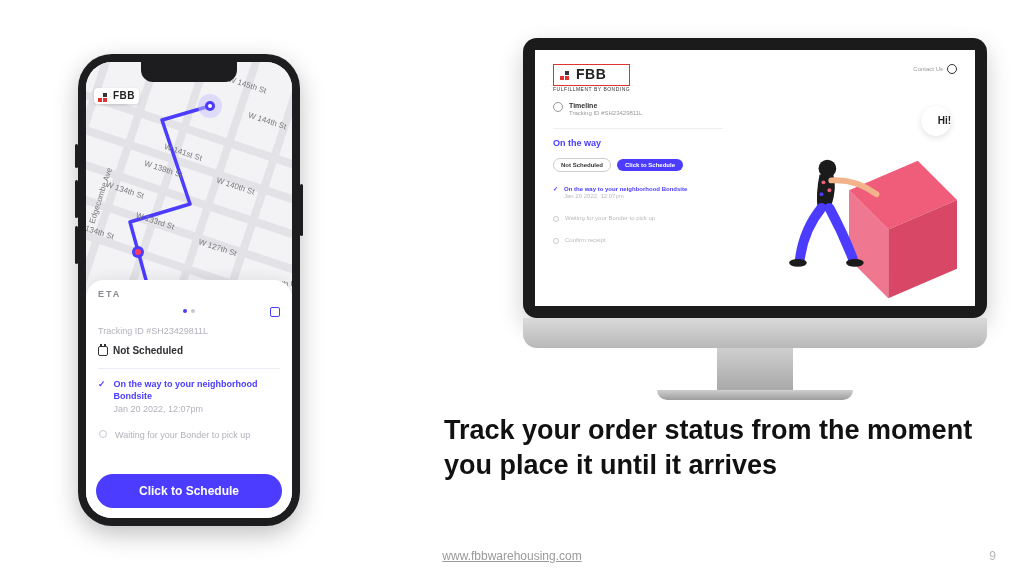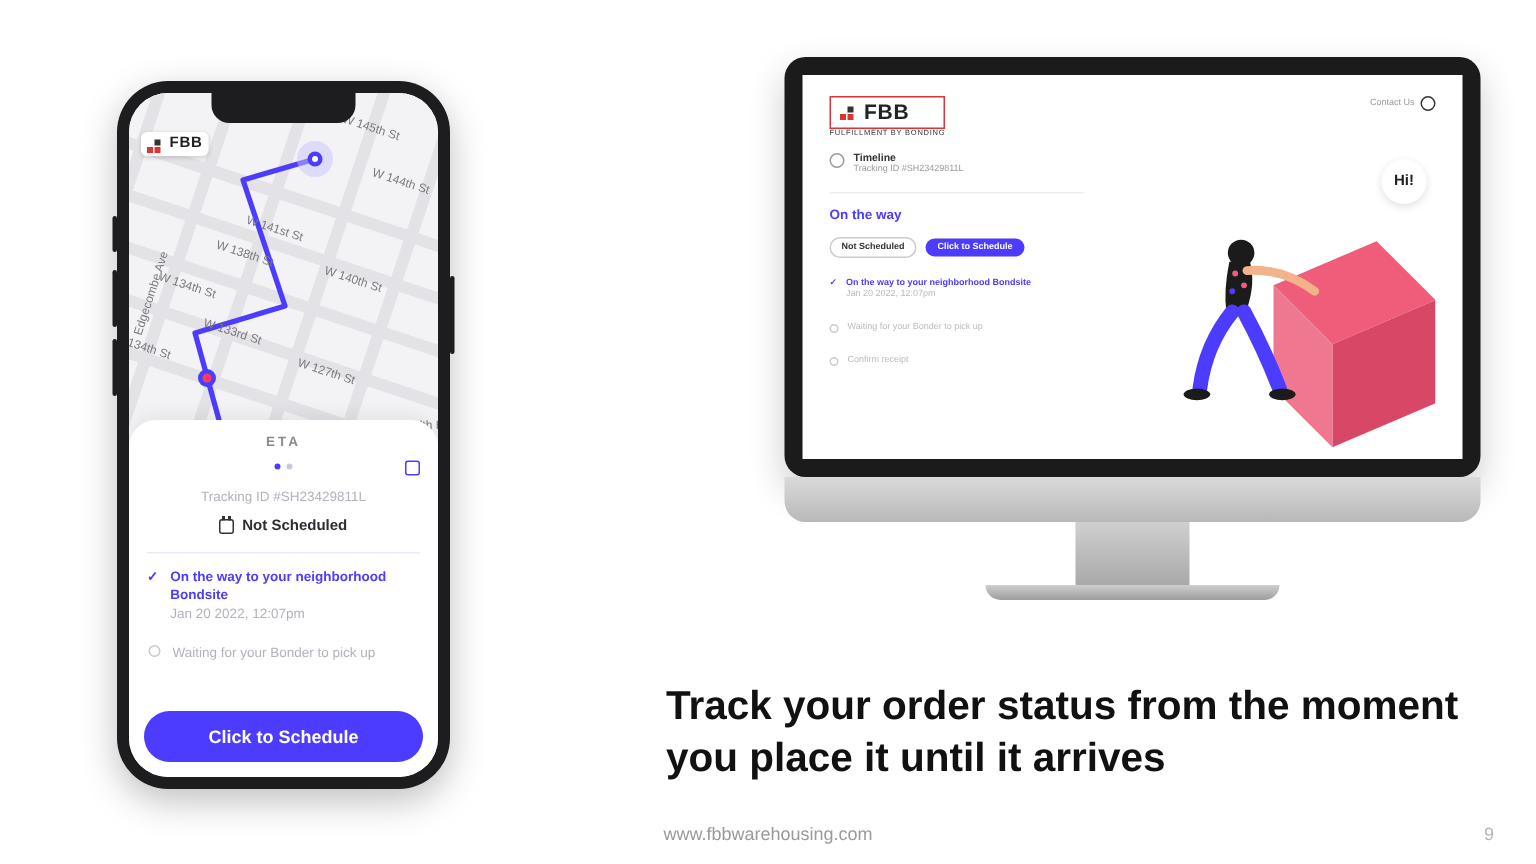--- a/index.html
+++ b/index.html
@@ -64,21 +64,21 @@
   .fbb-mark span:nth-child(1){ bottom:0; left:0; }
   .fbb-mark span:nth-child(2){ bottom:0; left:5px; }
   .fbb-mark span:nth-child(3){ bottom:5px; left:5px; background:#333; }
   .fbb-text { font:700 10px/1 sans-serif; color:#222; letter-spacing:.5px; }
 
   
   .sheet {
     position:absolute; left:0; right:0; top:218px; bottom:0;
     background:#fff; border-top-left-radius:18px; border-top-right-radius:18px;
     box-shadow:0 -4px 12px rgba(0,0,0,.06);
-    padding:10px 12px 0; display:flex; flex-direction:column; align-items:center;
+    padding:10px 12px 0; display:flex; flex-direction:column; align-items:flex-start;
     z-index:3;
   }
   .eta-label { font:600 9px/1 sans-serif; letter-spacing:2px; color:#8a8a92; }
   .eta-time  { font:800 24px/1 sans-serif; color:#4b3cff; letter-spacing:1px; margin-top:4px; }
   .dot-row { display:flex; gap:4px; margin-top:10px; align-self:center; width:100%; justify-content:center; position:relative;}
   .dot-row .dot { width:4px; height:4px; border-radius:50%; background:#c9c9d4; }
   .dot-row .dot.active { background:#4b3cff; }
   .cal-ico { position:absolute; right:0; top:-2px; width:10px; height:10px; border:1.5px solid #4b3cff; border-radius:2px; }
   .tracking { font:500 9px/1 sans-serif; color:#b2b2bc; margin-top:14px; }
   .not-sched-row { display:flex; align-items:center; gap:5px; margin-top:10px; }
@@ -142,32 +142,32 @@
   .desk-step .circ { width:6px; height:6px; border:1px solid #ccc; border-radius:50%; margin-top:1px;}
   .desk-step .t { color:#4b3cff; font-weight:700;}
   .desk-step .d { color:#bbb;}
   .desk-step .g { color:#bbb;}
 
   .desk-right { flex:1; position:relative; }
   .hi-bubble {
     position:absolute; top:4px; right:6px;
     background:#fff; border-radius:50%; width:30px; height:30px;
     box-shadow:0 2px 6px rgba(0,0,0,.12);
-    display:flex; align-items:center; justify-content:center;
+    display:flex; align-items:center; justify-content:flex-end;
     font:800 10px/1 sans-serif; color:#222;
   }
 
   
   .headline {
     position:absolute; left:444px; top:413px; width:540px;
-    font:700 27px/1.3 "Segoe UI", Arial, sans-serif; color:#111;margin-top:40px;
+    font:700 27px/1.3 "Segoe UI", Arial, sans-serif; color:#111;
   }
   .footer-url {
     position:absolute; left:0; right:0; bottom:14px; text-align:center;
-    font:500 12px/1 sans-serif; color:#9a9a9a;
+    font:500 12px/1 sans-serif; color:#9a9a9a;text-decoration:underline;
   }
   .page-num {
     position:absolute; right:28px; bottom:14px;
     font:400 12px/1 sans-serif; color:#b5b5b5;
   }
 </style>
 </head>
 <body>
 
 <div class="phone">

